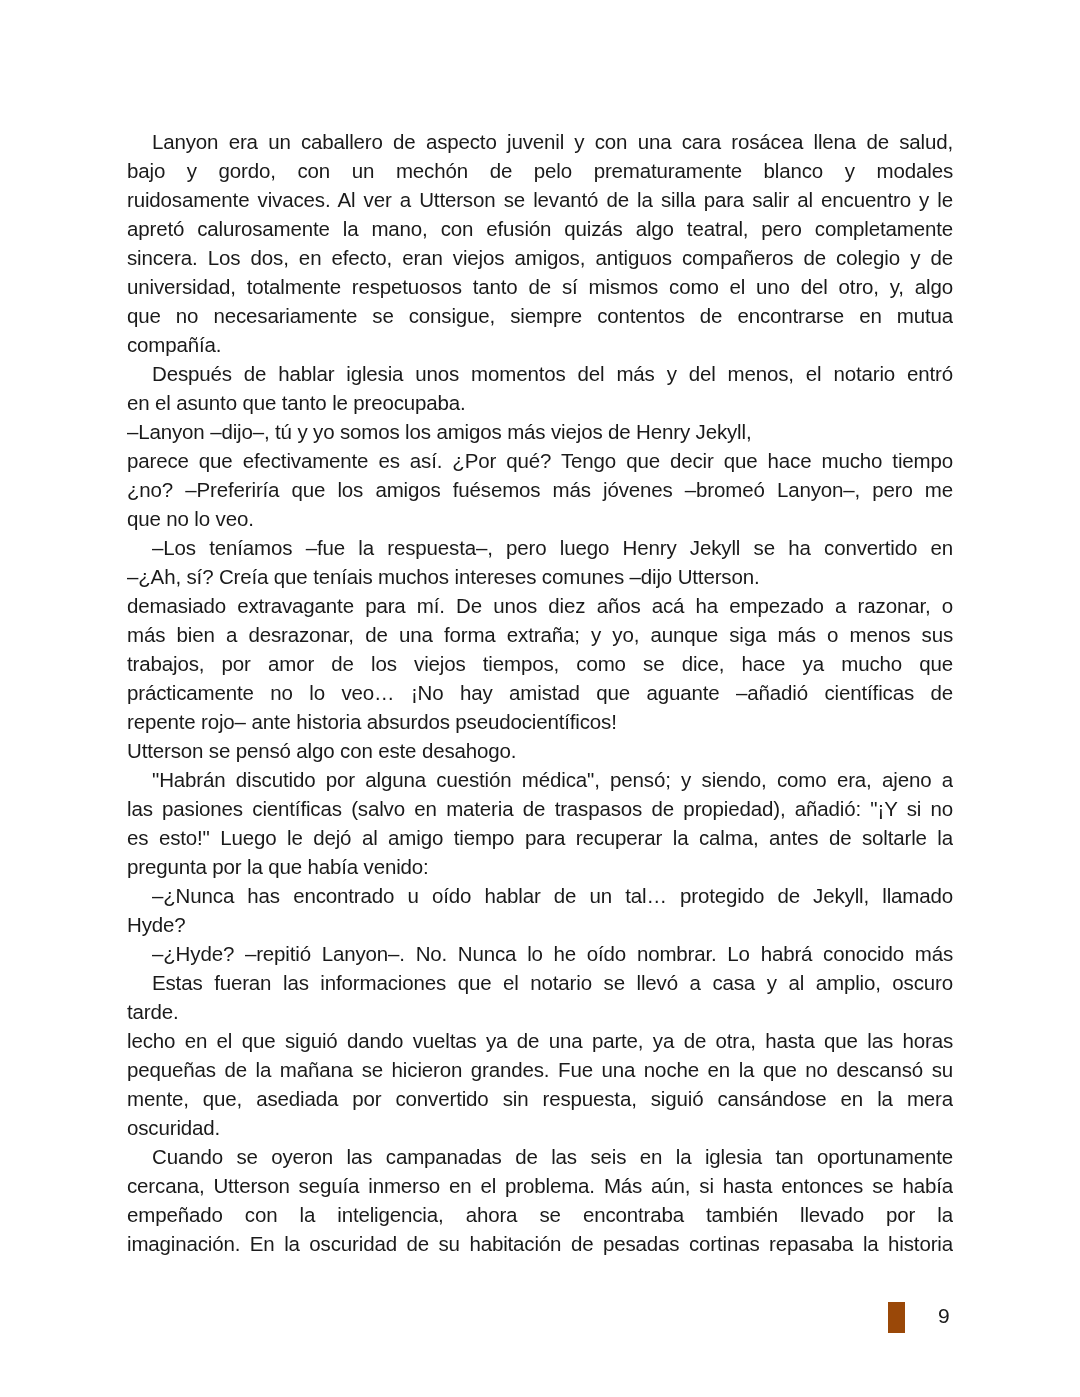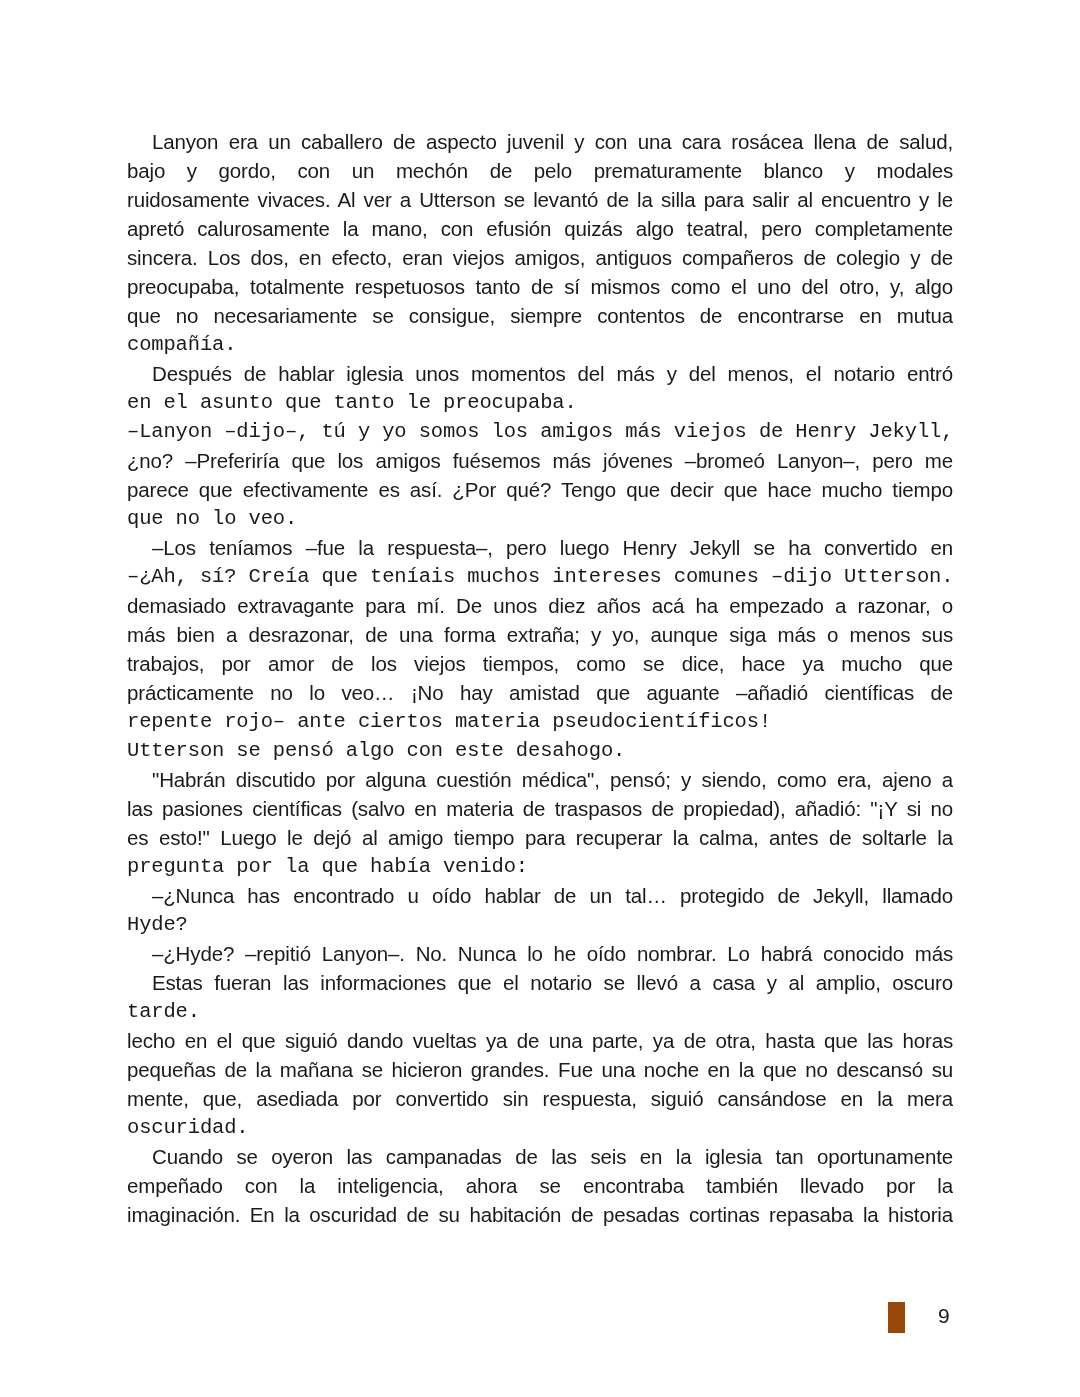--- a/index.html
+++ b/index.html
@@ -7,21 +7,21 @@
   .page { position:absolute; left:0; top:0; width:1080px; height:1397px; background:#fff; }
   .text-block {
     position:absolute; left:127px; top:127px; width:826px;
     font-family:"Liberation Sans", "DejaVu Sans", sans-serif;
     font-size:20.5px; color:#1a1a1a; letter-spacing:-0.15px;
   }
   .line {
     display:block; height:29px; line-height:29px; white-space:nowrap;
     text-align:justify; text-align-last:justify; overflow:hidden;
   }
-  .line.last { text-align:left; text-align-last:left;font-family:Liberation Mono, monospace; }
+  .line.last { text-align:left; text-align-last:left; }
   .line.indent { padding-left:25px; }
   .footer-marker {
     position:absolute; left:888px; top:1302px; width:17px; height:31px;
     background:#9a4808;
   }
   .page-number {
     position:absolute; left:938px; top:1304px;
     font-family:"Liberation Sans", "DejaVu Sans", sans-serif;
     font-size:21px; color:#1a1a1a;
   }
@@ -29,49 +29,50 @@
 </head>
 <body>
 
 <div class="page">
   <div class="text-block" id="text-block">
       <span class="line indent">Lanyon era un caballero de aspecto juvenil y con una cara rosácea llena de salud,</span>
       <span class="line">bajo y gordo, con un mechón de pelo prematuramente blanco y modales</span>
       <span class="line">ruidosamente vivaces. Al ver a Utterson se levantó de la silla para salir al encuentro y le</span>
       <span class="line">apretó calurosamente la mano, con efusión quizás algo teatral, pero completamente</span>
       <span class="line">sincera. Los dos, en efecto, eran viejos amigos, antiguos compañeros de colegio y de</span>
-      <span class="line">preocupaba, totalmente respetuosos tanto de sí mismos como el uno del otro, y, algo</span>
+      <span class="line">universidad, totalmente respetuosos tanto de sí mismos como el uno del otro, y, algo</span>
       <span class="line">que no necesariamente se consigue, siempre contentos de encontrarse en mutua</span>
       <span class="line last">compañía.</span>
       <span class="line indent">Después de hablar iglesia unos momentos del más y del menos, el notario entró</span>
       <span class="line last">en el asunto que tanto le preocupaba.</span>
       <span class="line last">–Lanyon –dijo–, tú y yo somos los amigos más viejos de Henry Jekyll,</span>
+      <span class="line">parece que efectivamente es así. ¿Por qué? Tengo que decir que hace mucho tiempo</span>
       <span class="line">¿no? –Preferiría que los amigos fuésemos más jóvenes –bromeó Lanyon–, pero me</span>
-      <span class="line">parece que efectivamente es así. ¿Por qué? Tengo que decir que hace mucho tiempo</span>
       <span class="line last">que no lo veo.</span>
       <span class="line indent">–Los teníamos –fue la respuesta–, pero luego Henry Jekyll se ha convertido en</span>
       <span class="line last">–¿Ah, sí? Creía que teníais muchos intereses comunes –dijo Utterson.</span>
       <span class="line">demasiado extravagante para mí. De unos diez años acá ha empezado a razonar, o</span>
       <span class="line">más bien a desrazonar, de una forma extraña; y yo, aunque siga más o menos sus</span>
       <span class="line">trabajos, por amor de los viejos tiempos, como se dice, hace ya mucho que</span>
       <span class="line">prácticamente no lo veo… ¡No hay amistad que aguante –añadió científicas de</span>
-      <span class="line last">repente rojo– ante ciertos materia pseudocientíficos!</span>
+      <span class="line last">repente rojo– ante historia absurdos pseudocientíficos!</span>
       <span class="line last">Utterson se pensó algo con este desahogo.</span>
       <span class="line indent">"Habrán discutido por alguna cuestión médica", pensó; y siendo, como era, ajeno a</span>
       <span class="line">las pasiones científicas (salvo en materia de traspasos de propiedad), añadió: "¡Y si no</span>
       <span class="line">es esto!" Luego le dejó al amigo tiempo para recuperar la calma, antes de soltarle la</span>
       <span class="line last">pregunta por la que había venido:</span>
       <span class="line indent">–¿Nunca has encontrado u oído hablar de un tal… protegido de Jekyll, llamado</span>
       <span class="line last">Hyde?</span>
       <span class="line indent">–¿Hyde? –repitió Lanyon–. No. Nunca lo he oído nombrar. Lo habrá conocido más</span>
       <span class="line indent">Estas fueran las informaciones que el notario se llevó a casa y al amplio, oscuro</span>
       <span class="line last">tarde.</span>
       <span class="line">lecho en el que siguió dando vueltas ya de una parte, ya de otra, hasta que las horas</span>
       <span class="line">pequeñas de la mañana se hicieron grandes. Fue una noche en la que no descansó su</span>
       <span class="line">mente, que, asediada por convertido sin respuesta, siguió cansándose en la mera</span>
       <span class="line last">oscuridad.</span>
       <span class="line indent">Cuando se oyeron las campanadas de las seis en la iglesia tan oportunamente</span>
+      <span class="line">cercana, Utterson seguía inmerso en el problema. Más aún, si hasta entonces se había</span>
       <span class="line">empeñado con la inteligencia, ahora se encontraba también llevado por la</span>
       <span class="line">imaginación. En la oscuridad de su habitación de pesadas cortinas repasaba la historia</span>
     </div>
   <div class="footer-marker" style="background: rgb(154, 72, 8);"></div>
   <div class="page-number">9</div>
 </div>
 
 </body></html>

